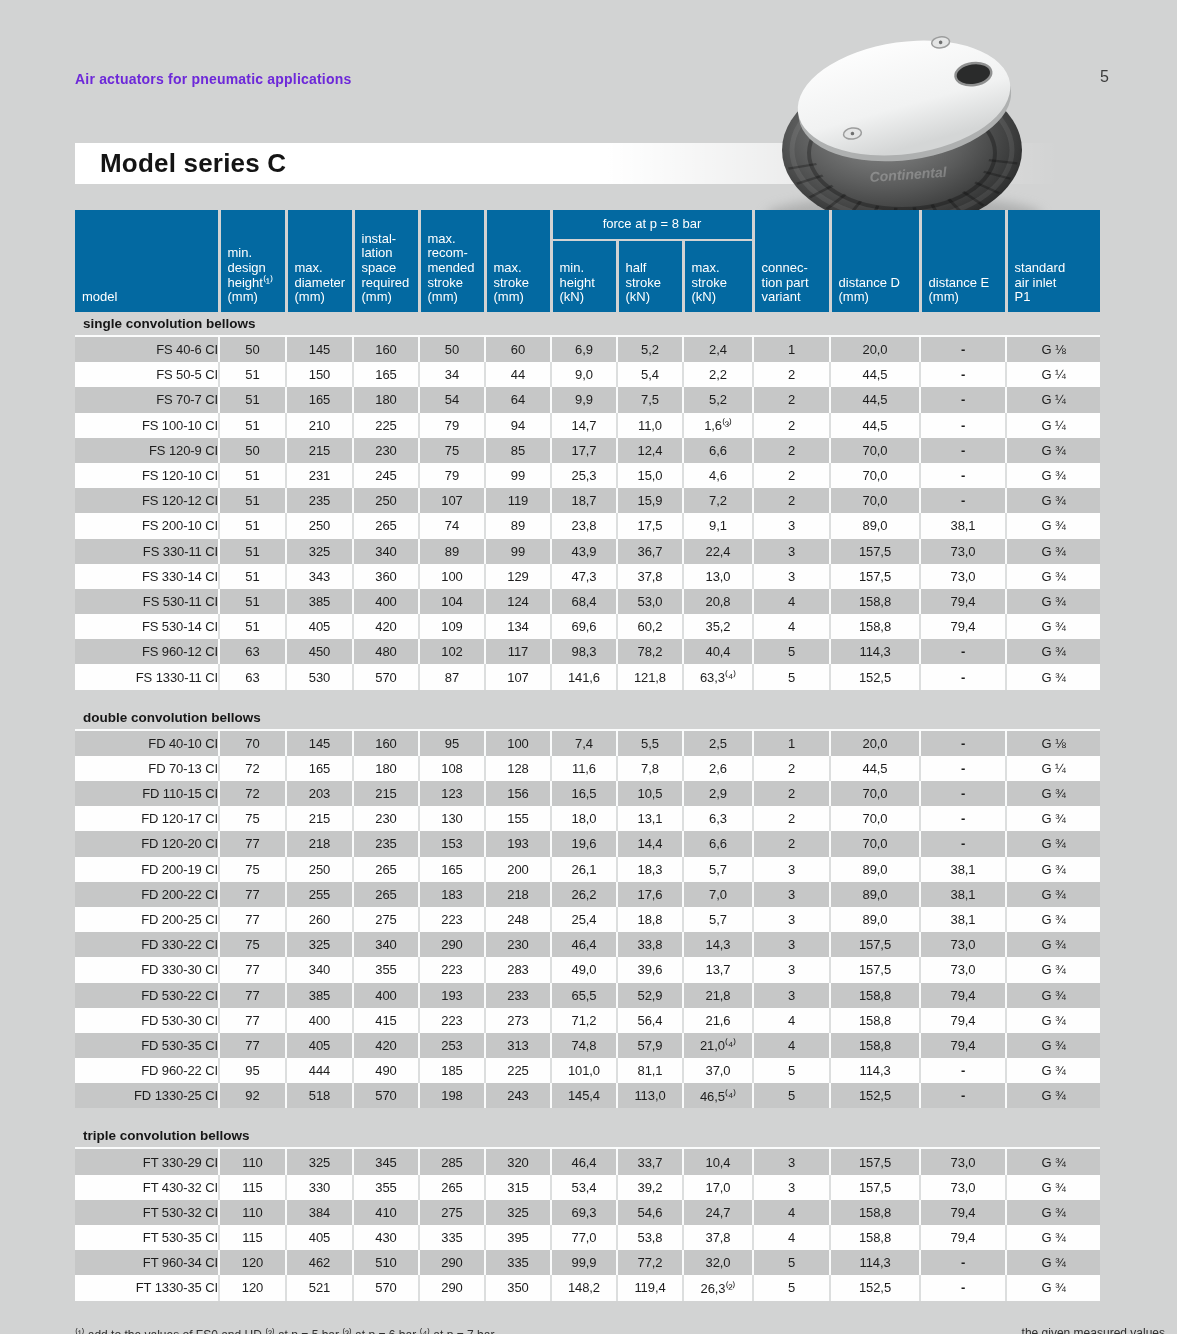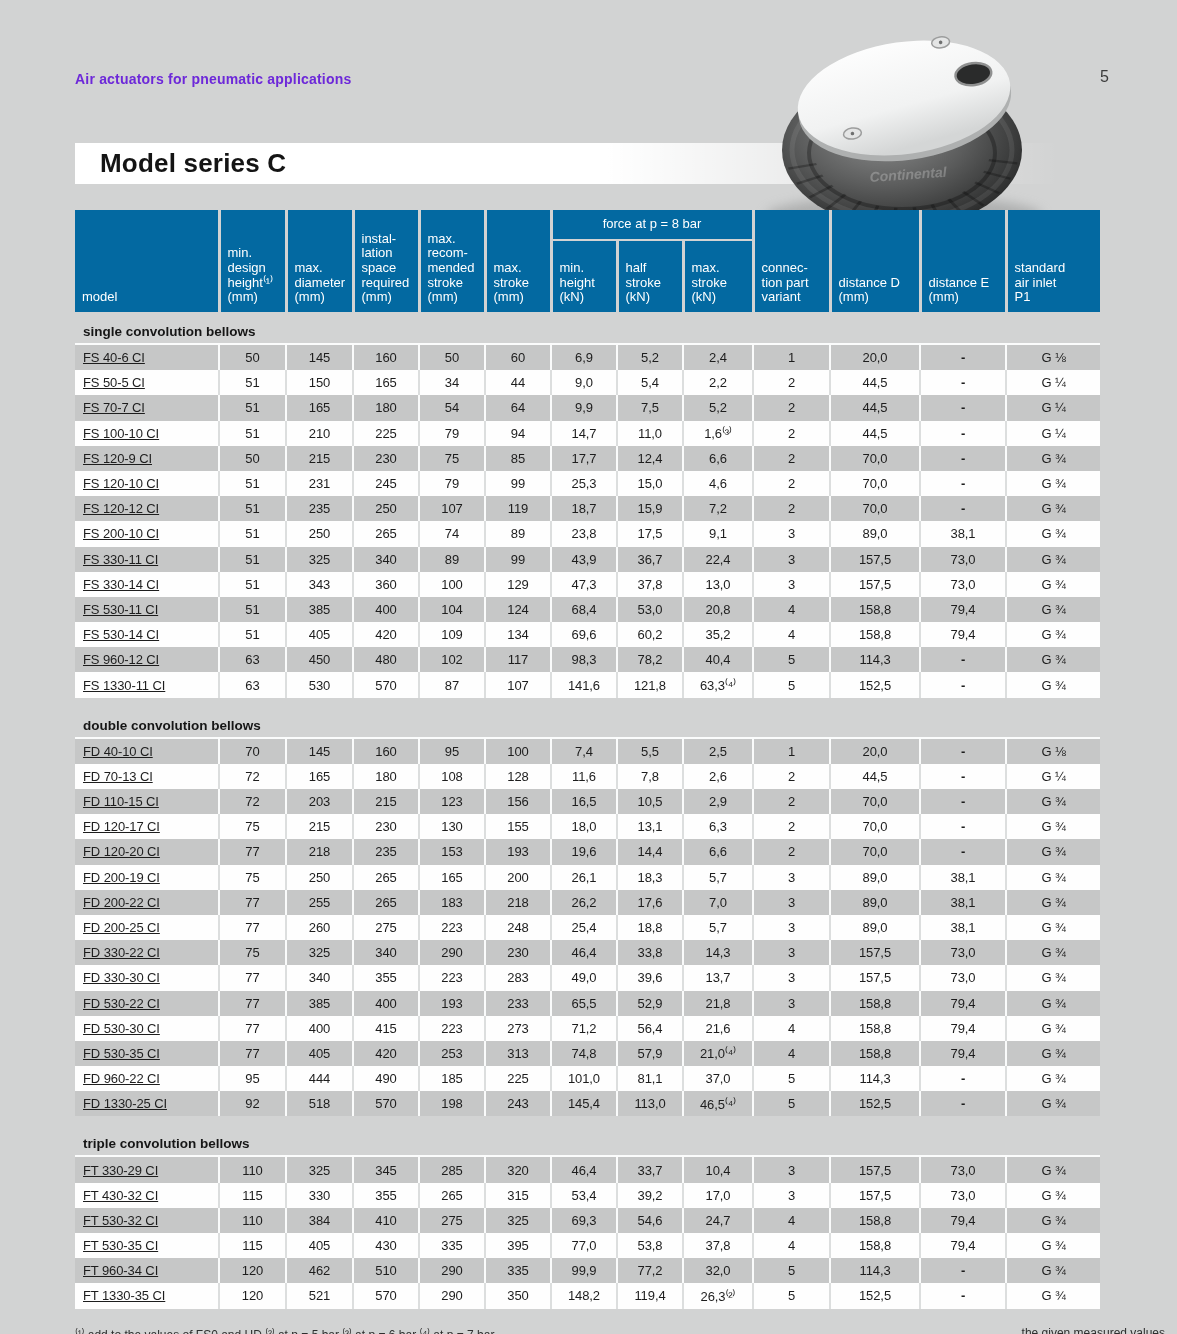--- a/index.html
+++ b/index.html
@@ -25,30 +25,30 @@
        vertical-align:bottom;padding:5px 5px 7px 7px;white-space:pre-line;line-height:1.13;
        border-left:3px solid #d2d3d3;}
   thead tr:first-child th:first-child{border-left:none;}
   th.force-group{text-align:center;vertical-align:middle;padding:4px;}
   thead tr.top-row{height:30px;}
   thead tr.sub-row{height:72px;}
   thead tr.sub-row th{border-top:2px solid #d2d3d3;}
 
   tbody td{font-size:13px;color:#1d1d1d;text-align:center;height:25.2px;padding:0;
        border-left:2px solid transparent;letter-spacing:-0.1px;}
-  tbody td.model-cell{text-align:left;padding-left:8px;text-decoration:underline;}
+  tbody td.model-cell{text-align:right;padding-left:8px;}
   tr.shade td{background:#c6c7c7;border-left-color:#fafbfb;}
   tr.plain td{background:#fefefe;border-left-color:#dcdede;}
   tbody tr td:first-child{border-left:none;}
   tbody td.dash{font-weight:700;}
 
   tr.section-row td{background:transparent;border-left:none;height:auto;text-align:left;
        font-size:13.5px;font-weight:700;color:#161616;padding:20px 0 4px 8px;
        border-bottom:2px solid #fbfcfc;letter-spacing:0;}
-  tr.section-row.first td{padding-top:12px;}
+  tr.section-row.first td{padding-top:4px;}
 
   .footnote{position:absolute;left:75px;top:1326px;width:1090px;display:flex;
        justify-content:space-between;font-size:12px;color:#2e2e2e;z-index:2;}
 </style>
 </head>
 <body>
 
 <div class="page">
 
   <div class="page-header-label">Air actuators for pneumatic applications</div>

